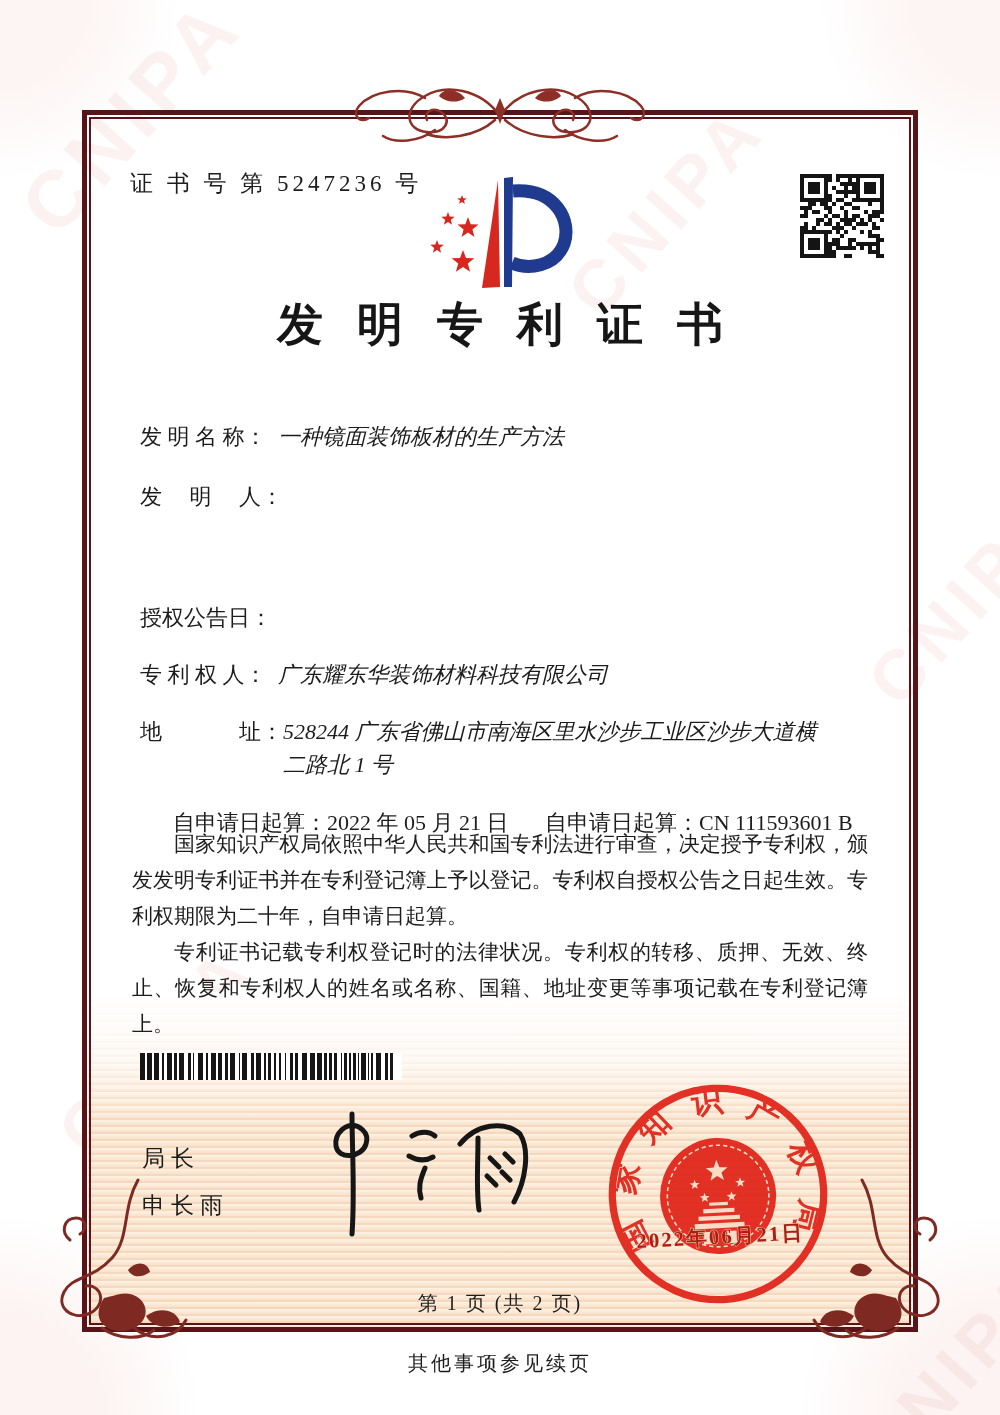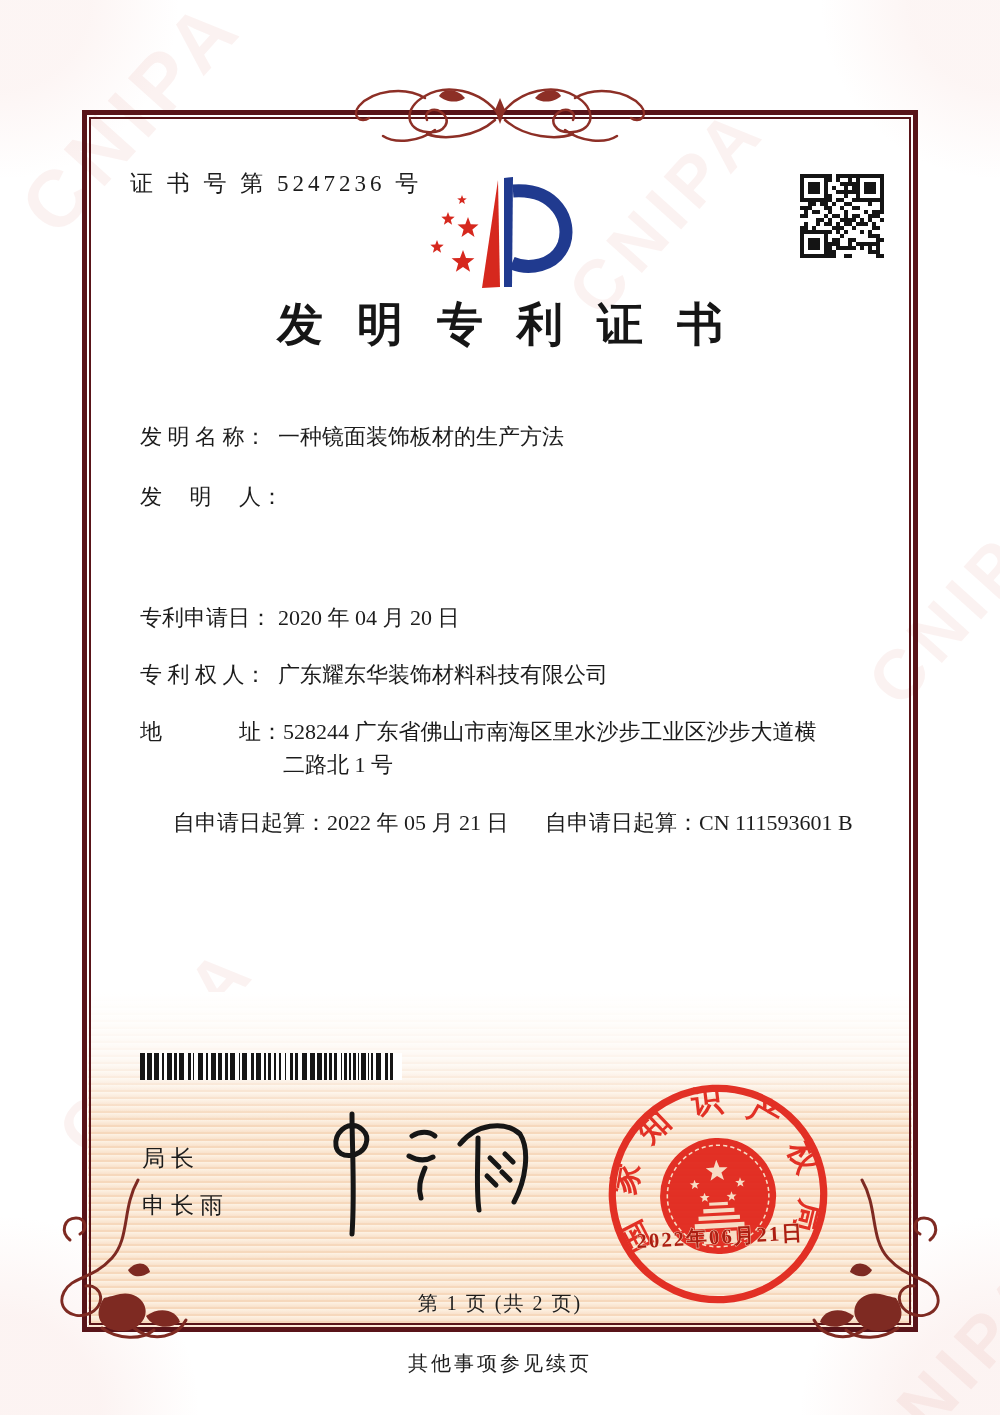--- a/index.html
+++ b/index.html
@@ -29,21 +29,21 @@
   .ornament{position:absolute;z-index:3;pointer-events:none;}
   .content{position:absolute;inset:0;z-index:4;}
   .cert-no{position:absolute;left:130px;top:168px;font-size:23px;letter-spacing:4px;}
   .logo{position:absolute;left:398px;top:166px;}
   .qr{position:absolute;left:800px;top:174px;width:84px;height:84px;background:#fff;}
   .qm{position:absolute;width:4px;height:4px;background:#141414;}
   .title{position:absolute;left:0;right:0;top:294px;text-align:center;font-size:46px;
     font-weight:600;letter-spacing:34px;padding-left:34px;box-sizing:border-box;color:#161616;}
   .field-row{position:absolute;left:140px;width:740px;display:flex;font-size:22px;line-height:33px;}
   .fl{flex:0 0 138px;white-space:pre;}
-  .fv{flex:1;white-space:pre-line;}
+  .fv{flex:1;white-space:pre-line;font-style:italic;}
   .grant-pair{position:absolute;font-size:22px;white-space:pre;}
   .body-text{position:absolute;left:132px;top:826px;width:736px;font-size:21px;
     line-height:36px;text-align:justify;}
   .body-text p{margin:0;text-indent:2em;}
   .barcode{position:absolute;left:140px;top:1053px;width:262px;height:27px;background:#fff;}
   .bar{position:absolute;top:0;height:27px;background:#161616;}
   .director{position:absolute;left:142px;font-size:23px;letter-spacing:6px;z-index:4;}
   .sig{position:absolute;left:292px;top:1108px;z-index:4;}
   .seal{position:absolute;left:604px;top:1080px;z-index:5;transform:rotate(-3deg);opacity:.95;}
   .page-info{position:absolute;left:82px;width:836px;top:1290px;text-align:center;
@@ -374,40 +374,43 @@
     <div class="title">发明专利证书</div>
 
     <div class="field-row" style="top:420px;">
       <span class="fl">发 明 名 称：</span>
       <span class="fv">一种镜面装饰板材的生产方法</span>
     </div>
     <div class="field-row" style="top:480px;">
       <span class="fl">发　 明 　人：</span>
     </div>
     <div class="field-row" style="top:601px;">
-      <span class="fl">专利申请日：</span>
-      <span class="fv">2020 年 04 月 20 日</span>
+      <span class="fl">授权公告日：</span>
     </div>
     <div class="field-row" style="top:658px;">
       <span class="fl">专 利 权 人：</span>
       <span class="fv">广东耀东华装饰材料科技有限公司</span>
     </div>
     <div class="field-row" style="top:715px;">
       <span class="fl">地　 　 　址：</span>
       <span class="fv">528244 广东省佛山市南海区里水沙步工业区沙步大道横
 二路北 1 号</span>
     </div>
 
     <div class="grant-pair" style="left:140px;top:782px;">
       <span>自申请日起算：</span><span>2022 年 05 月 21 日</span>
     </div>
     <div class="grant-pair" style="left:512px;top:782px;">
       <span>自申请日起算：</span><span>CN 111593601 B</span>
     </div>
 
+    <div class="body-text">
+      <p>国家知识产权局依照中华人民共和国专利法进行审查，决定授予专利权，颁发发明专利证书并在专利登记簿上予以登记。专利权自授权公告之日起生效。专利权期限为二十年，自申请日起算。</p>
+      <p>专利证书记载专利权登记时的法律状况。专利权的转移、质押、无效、终止、恢复和专利权人的姓名或名称、国籍、地址变更等事项记载在专利登记簿上。</p>
+    </div>
 
     <div class="barcode" id="barcode">
         <div class="bar" style="left: 0px; width: 5.1px;"></div>
         <div class="bar" style="left: 6.8px; width: 5.1px;"></div>
         <div class="bar" style="left: 13.6px; width: 5.1px;"></div>
         <div class="bar" style="left: 22.1px; width: 1.7px;"></div>
         <div class="bar" style="left: 27.2px; width: 5.1px;"></div>
         <div class="bar" style="left: 34px; width: 3.4px;"></div>
         <div class="bar" style="left: 39.1px; width: 5.1px;"></div>
         <div class="bar" style="left: 47.6px; width: 3.4px;"></div>

